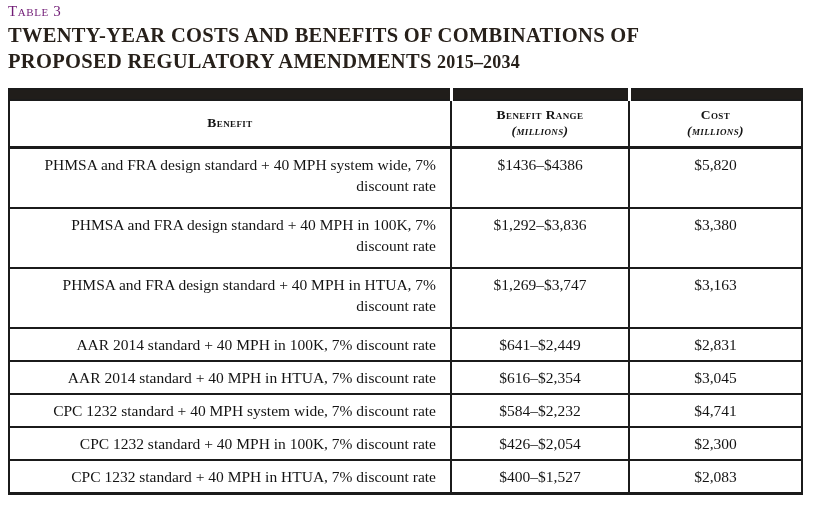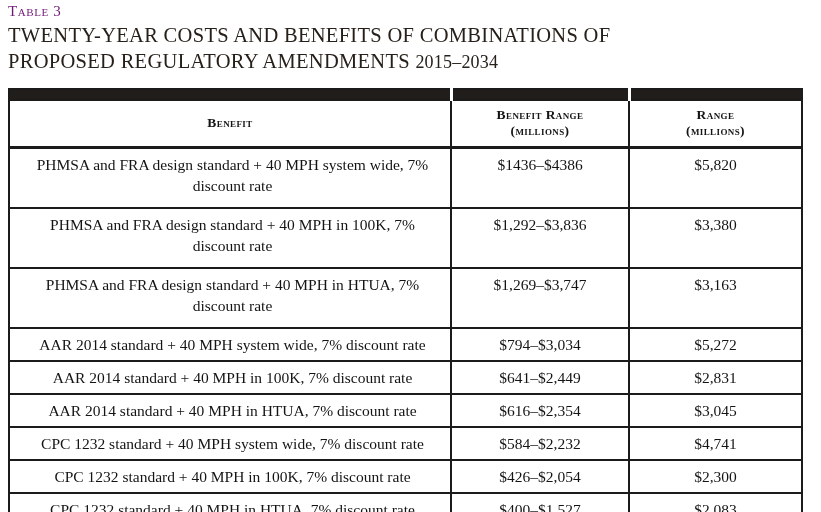--- a/index.html
+++ b/index.html
@@ -21,21 +21,21 @@
   .table-label {
     font-variant: small-caps;
     font-size: 15px;
     letter-spacing: 0.6px;
     color: #701a75;
     line-height: 18px;
   }
   .doc-title {
     margin: 2px 0 13px 0;
     font-size: 20.5px;
-    font-weight: normal;
+    font-weight: bold;
     letter-spacing: 0.3px;
     color: #27201a;
     line-height: 26px;
   }
   .doc-title .years {
     font-size: 18px;
     letter-spacing: 0.2px;
   }
   table.data-table {
     width: 793px;
@@ -64,35 +64,35 @@
     font-size: 13.5px;
     letter-spacing: 0.4px;
     text-align: center;
     vertical-align: middle;
     padding: 6px 6px 7px 6px;
     border: 2px solid #1b1b1b;
     border-bottom-width: 3px;
     line-height: 16px;
     color: #141414;
   }
-  .th-sub { display: block; }
+  .th-sub { display: block; font-style: italic; }
   .th-sub:empty { display: none; }
 
   tbody td {
     border: 2px solid #1b1b1b;
     vertical-align: top;
     font-size: 15.5px;
     line-height: 21px;
     padding: 5px 8px;
     color: #141414;
   }
   tbody td.proposal-cell {
-    text-align: center;
+    text-align: right;
     padding-left: 12px;
-    padding-right: 7px;
+    padding-right: 14px;
     margin-left: 12px;
   }
   tbody td.value-cell {
     text-align: center;
     margin-left: 26px;
   }
   tbody tr.tall td { height: 48px; }
 </style>
 </head>
 <body>
@@ -122,45 +122,40 @@
       <tr class="headrow">
         <th>
           <span>Benefit</span>
           
         </th>
         <th>
           <span>Benefit Range</span>
           <span class="th-sub">(millions)</span>
         </th>
         <th>
-          <span>Range</span>
+          <span>Cost</span>
           <span class="th-sub">(millions)</span>
         </th>
       </tr>
     </thead>
     <tbody>
       <tr class="tall">
         <td class="proposal-cell">PHMSA and FRA design standard + 40 MPH system wide, 7% discount rate</td>
         <td class="value-cell">$1436–$4386</td>
         <td class="value-cell">$5,820</td>
       </tr>
       <tr class="tall">
         <td class="proposal-cell">PHMSA and FRA design standard + 40 MPH in 100K, 7% discount rate</td>
         <td class="value-cell">$1,292–$3,836</td>
         <td class="value-cell">$3,380</td>
       </tr>
       <tr class="tall">
         <td class="proposal-cell">PHMSA and FRA design standard + 40 MPH in HTUA, 7% discount rate</td>
         <td class="value-cell">$1,269–$3,747</td>
         <td class="value-cell">$3,163</td>
-      </tr>
-      <tr>
-        <td class="proposal-cell">AAR 2014 standard + 40 MPH system wide, 7% discount rate</td>
-        <td class="value-cell">$794–$3,034</td>
-        <td class="value-cell">$5,272</td>
       </tr>
       <tr>
         <td class="proposal-cell">AAR 2014 standard + 40 MPH in 100K, 7% discount rate</td>
         <td class="value-cell">$641–$2,449</td>
         <td class="value-cell">$2,831</td>
       </tr>
       <tr>
         <td class="proposal-cell">AAR 2014 standard + 40 MPH in HTUA, 7% discount rate</td>
         <td class="value-cell">$616–$2,354</td>
         <td class="value-cell">$3,045</td>

